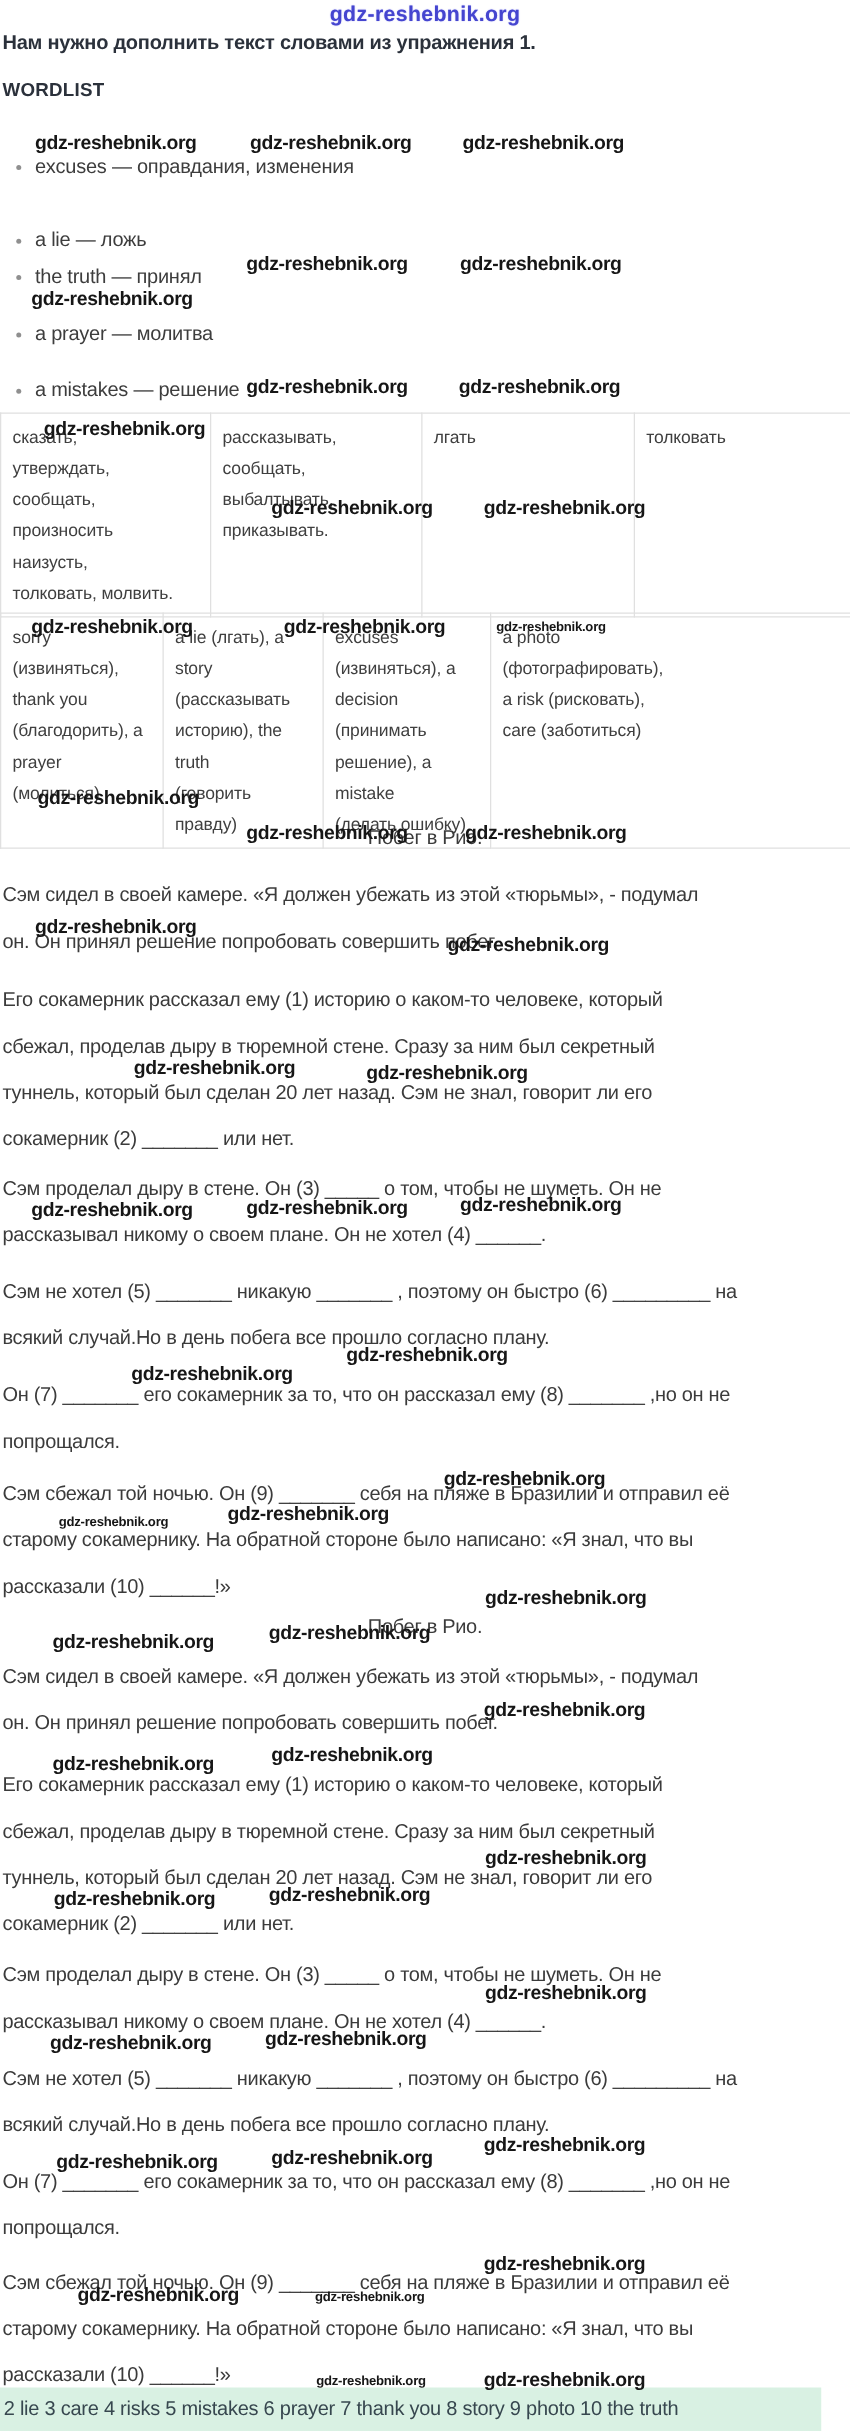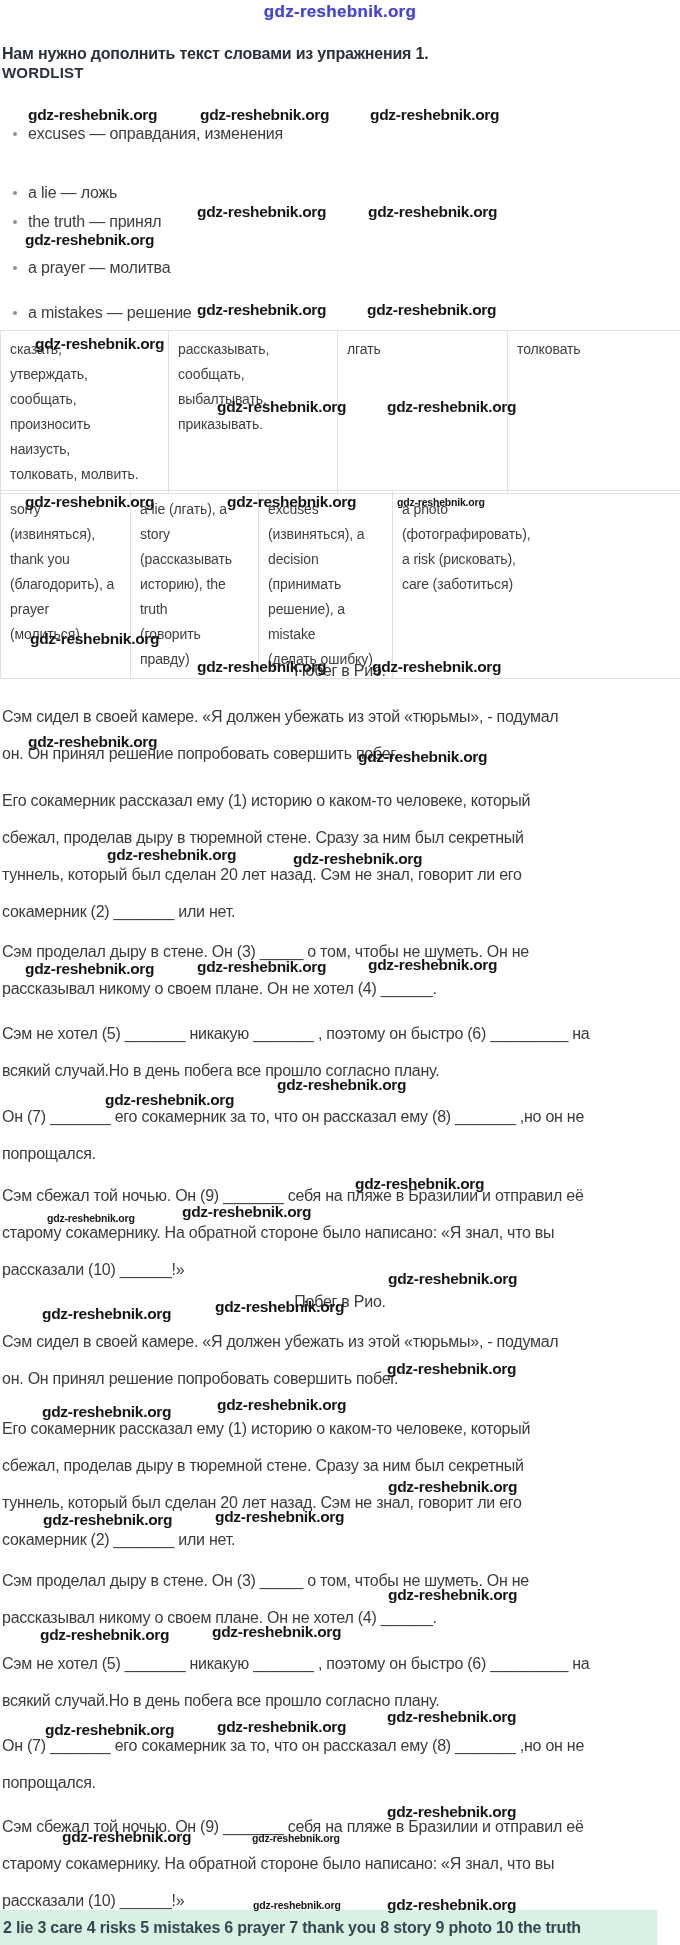--- a/index.html
+++ b/index.html
@@ -11,21 +11,21 @@
     position:absolute;font-weight:700;font-size:15.5px;letter-spacing:-0.3px;
     color:#161616;white-space:nowrap;line-height:18px;
   }
   .wm-s{font-size:10.5px;letter-spacing:-0.2px;line-height:13px;}
   .wm-blue{
     position:absolute;left:50%;transform:translateX(-50%);top:2px;
     font-weight:700;font-size:17px;letter-spacing:0.3px;color:#4545cf;
     text-shadow:0 0 1px #9a9af0;white-space:nowrap;line-height:20px;
   }
   .intro{
-    position:absolute;left:2px;top:44px;width:676px;
+    position:absolute;left:2px;top:25px;width:676px;
     font-weight:700;font-size:16px;color:#2b313b;letter-spacing:-0.2px;line-height:20px;
   }
   .wordlist-title{
     position:absolute;left:2px;top:64px;
     font-weight:700;font-size:15px;color:#2b313b;letter-spacing:0.2px;line-height:18px;
   }
   .wl-item{
     position:absolute;left:28px;font-size:16px;color:#3d3d3d;
     letter-spacing:-0.2px;line-height:22px;white-space:nowrap;
   }
@@ -154,21 +154,21 @@
   <p class="para" style="top:1562px">Сэм проделал дыру в стене. Он (3) _____ о том, чтобы не шуметь. Он не
 рассказывал никому о своем плане. Он не хотел (4) ______.</p>
   <p class="para" style="top:1645px">Сэм не хотел (5) _______ никакую _______ , поэтому он быстро (6) _________ на
 всякий случай.Но в день побега все прошло согласно плану.</p>
   <p class="para" style="top:1727px">Он (7) _______ его сокамерник за то, что он рассказал ему (8) _______ ,но он не
 попрощался.</p>
   <p class="para" style="top:1808px">Сэм сбежал той ночью. Он (9) _______ себя на пляже в Бразилии и отправил её
 старому сокамернику. На обратной стороне было написано: «Я знал, что вы
 рассказали (10) ______!»</p>
 
-  <div class="answers" style="background: rgb(217, 241, 227); color: rgb(55, 71, 79); font-weight: bold;">2 lie 3 care 4 risks 5 mistakes 6 prayer 7 thank you 8 story 9 photo 10 the truth</div>
+  <div class="answers" style="background: rgb(217, 241, 227); color: rgb(55, 71, 79);">2 lie 3 care 4 risks 5 mistakes 6 prayer 7 thank you 8 story 9 photo 10 the truth</div>
 
 <span class="wm" style="left: 28px; top: 106px; color: rgb(22, 22, 22);">gdz-reshebnik.org</span>
     <span class="wm" style="left: 200px; top: 106px; color: rgb(22, 22, 22);">gdz-reshebnik.org</span>
     <span class="wm" style="left: 370px; top: 106px; color: rgb(22, 22, 22);">gdz-reshebnik.org</span>
     <span class="wm" style="left: 197px; top: 203px; color: rgb(22, 22, 22);">gdz-reshebnik.org</span>
     <span class="wm" style="left: 368px; top: 203px; color: rgb(22, 22, 22);">gdz-reshebnik.org</span>
     <span class="wm" style="left: 25px; top: 231px; color: rgb(22, 22, 22);">gdz-reshebnik.org</span>
     <span class="wm" style="left: 197px; top: 301px; color: rgb(22, 22, 22);">gdz-reshebnik.org</span>
     <span class="wm" style="left: 367px; top: 301px; color: rgb(22, 22, 22);">gdz-reshebnik.org</span>
     <span class="wm" style="left: 35px; top: 335px; color: rgb(22, 22, 22);">gdz-reshebnik.org</span>

